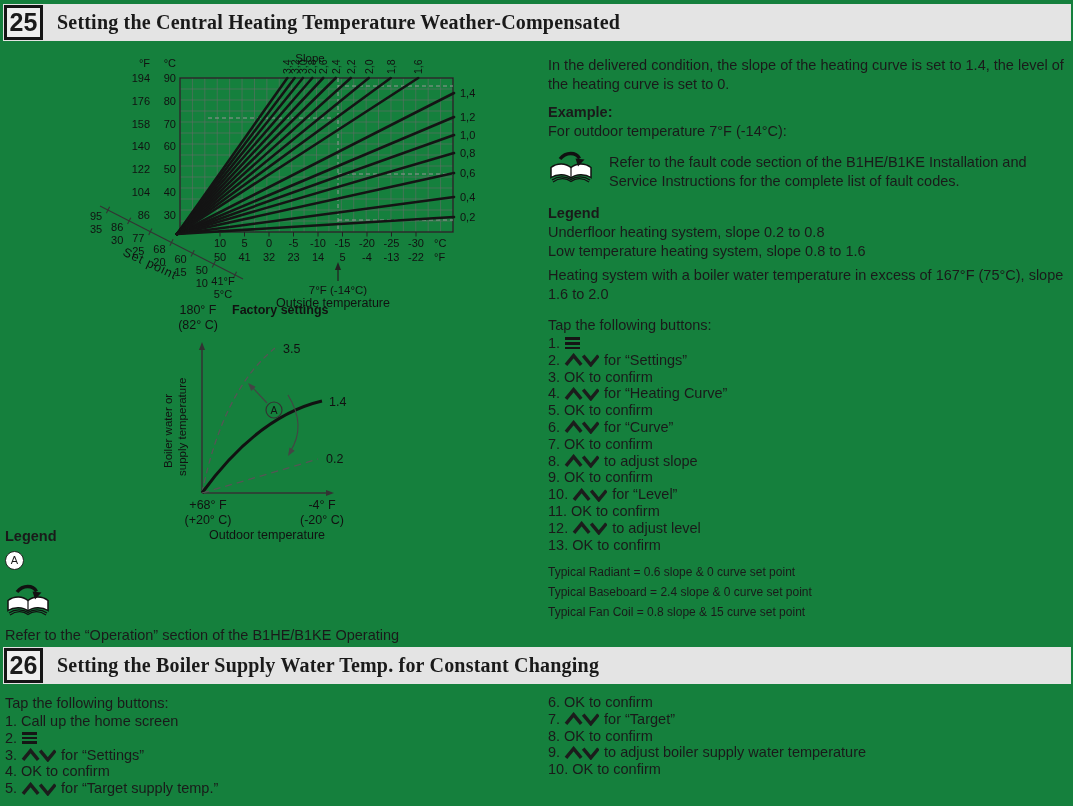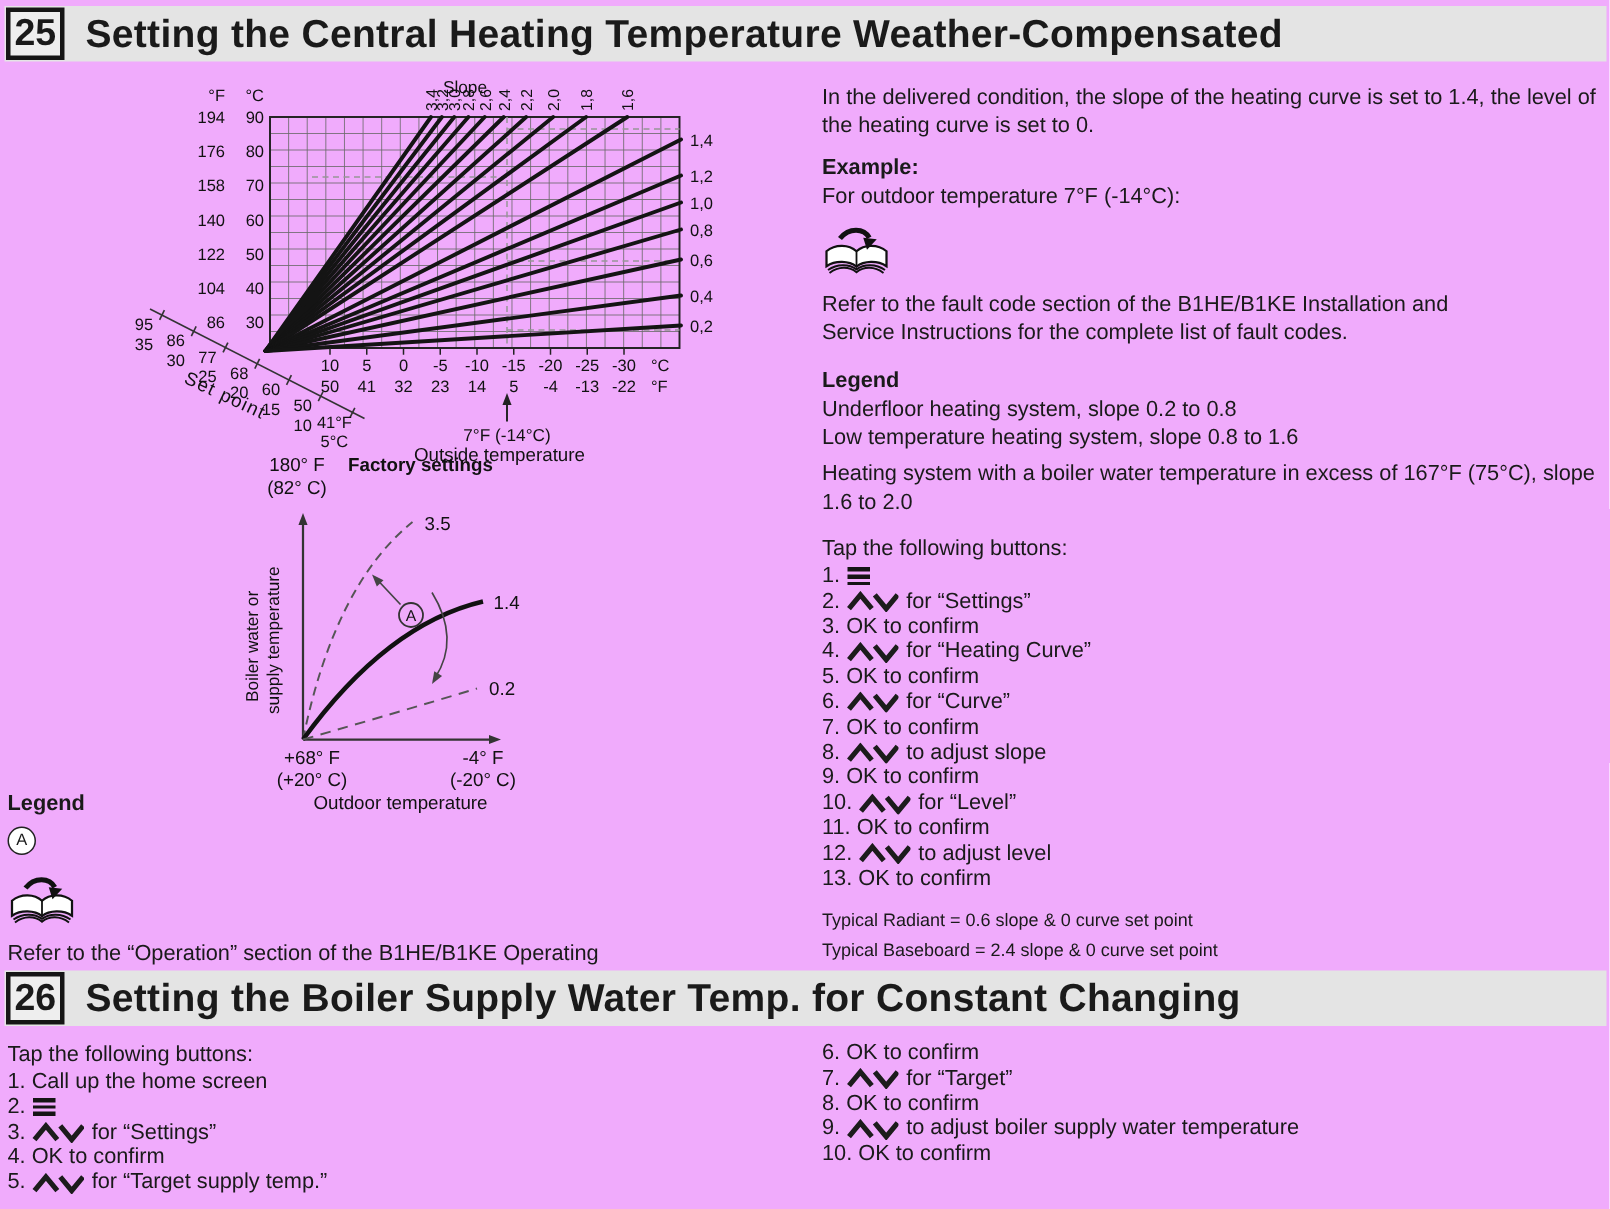--- a/index.html
+++ b/index.html
@@ -1,23 +1,23 @@
 <!DOCTYPE html>
 <html><head>
 <meta charset="utf-8">
 <style>
   html,body{margin:0;padding:0;background:#fff;}
-  #page{position:relative;width:1073px;height:806px;background:#f0abfc;overflow:hidden;
+  #page{position:relative;width:1073px;height:806px;background:#15803d;overflow:hidden;
         font-family:"Liberation Sans","DejaVu Sans",sans-serif;color:#1a1a1a;}
   .sec-header{position:absolute;left:3px;right:2px;height:37px;background:#e4e4e4;
               display:flex;align-items:center;}
   .sec-num{width:33px;height:29px;border:3px solid #151515;font-weight:bold;font-size:25px;
            display:flex;align-items:center;justify-content:center;margin-left:1px;margin-right:14px;
            background:#eeeeee;}
-  .sec-title{font-size:26px;font-weight:bold;letter-spacing:.2px;white-space:nowrap;}
+  .sec-title{font-size:20px;font-weight:bold;letter-spacing:.2px;white-space:nowrap;font-family:Liberation Serif, serif;}
   svg text{font-family:"Liberation Sans","DejaVu Sans",sans-serif;}
   .abs{position:absolute;}
   .body-text{font-size:14.5px;line-height:19px;}
   .bold{font-weight:bold;}
   .note{display:flex;align-items:flex-start;}
   .note .book{flex:0 0 auto;margin-right:15px;}
   .note-text{font-size:14.5px;line-height:19px;padding-top:2px;}
   .circA{display:inline-flex;width:17px;height:17px;border:1.4px solid #222;border-radius:50%;
          align-items:center;justify-content:center;font-size:11px;flex:0 0 auto;
          line-height:1;background:#fff;}
@@ -246,21 +246,21 @@
             <polygon points="27.5,7.5 36.5,8.5 30,15.5" fill="#111"></polygon>
           </svg></span>
       <div class="note-text" style="width:438px;">Refer to the “Operation” section of the  B1HE/B1KE Operating Instructions for more detail.</div>
     </div>
   </div>
 
   <div class="abs" style="left:548px;top:56px;width:524px;">
     <div class="body-text">In the delivered condition, the slope of the heating curve is set to 1.4, the level of the heating curve is set to 0.</div>
     <div class="body-text bold" style="margin-top:9px;">Example:</div>
     <div class="body-text">For outdoor temperature 7°F (-14°C):</div>
-    <div class="note" style="margin-top:10px;flex-direction:column;">
+    <div class="note" style="margin-top:10px;">
       <span class="book book-slot"><svg width="46" height="36" viewBox="0 0 46 36">
             <path d="M5,31 C11,26.5 18,26.5 23,30.5 C28,26.5 35,26.5 41,31" fill="none" stroke="#111" stroke-width="1.3"></path>
             <path d="M4,29 C10,24.8 18,24.8 23,28.6 C28,24.8 36,24.8 42,29" fill="none" stroke="#111" stroke-width="1.3"></path>
             <path d="M3,16.5 C9,11.5 18,12 23,16.5 C28,12 37,11.5 43,16.5 L43,26.5 C37,22.5 28,22.8 23,26.8 C18,22.8 9,22.5 3,26.5 Z" fill="#fff" stroke="#111" stroke-width="1.5"></path>
             <line x1="23" y1="16.5" x2="23" y2="26.8" stroke="#111" stroke-width="1.2"></line>
             <path d="M12,8 C18,0.5 28,1 31.5,7.5" fill="none" stroke="#111" stroke-width="3.4"></path>
             <polygon points="27.5,7.5 36.5,8.5 30,15.5" fill="#111"></polygon>
           </svg></span>
       <div class="note-text" style="width:455px;">Refer to the fault code section of the B1HE/B1KE Installation and Service Instructions for the complete list of fault codes.</div>
     </div>

